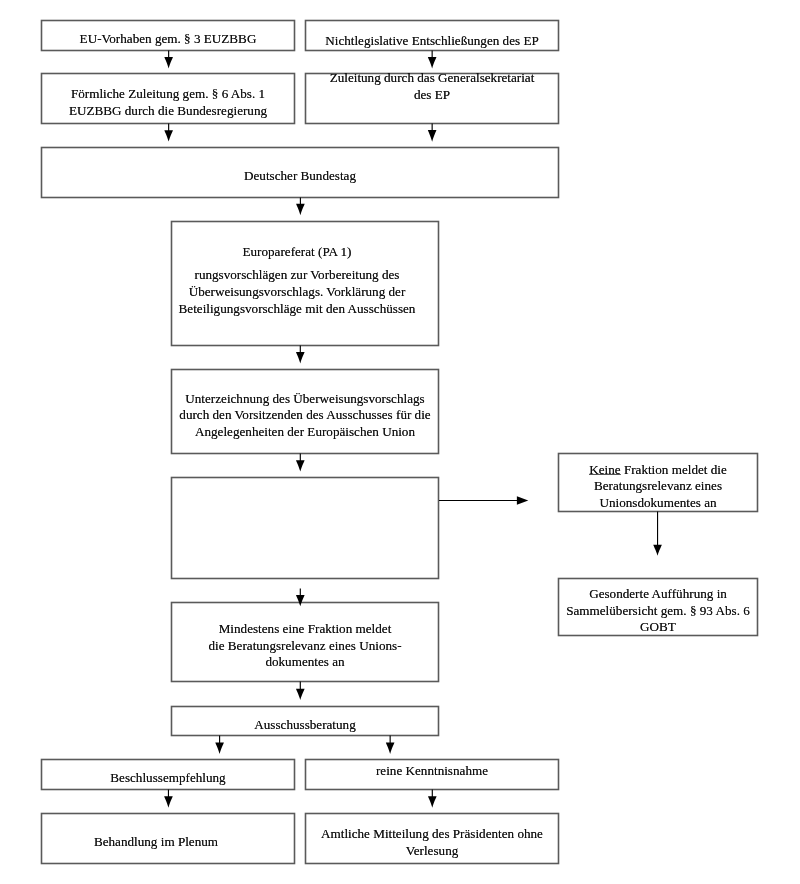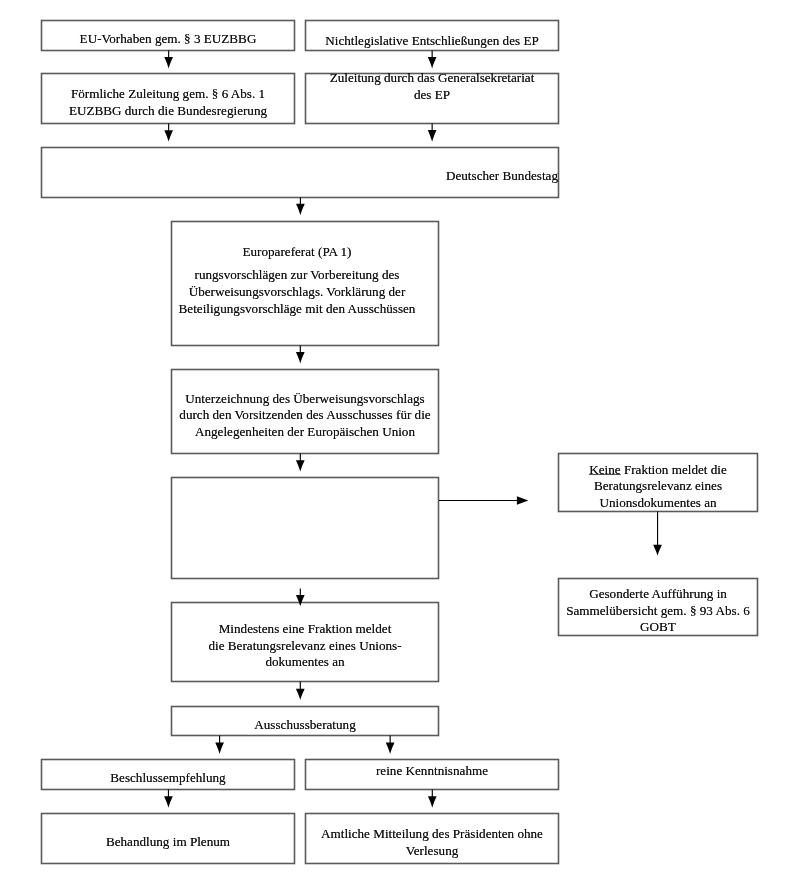--- a/index.html
+++ b/index.html
@@ -112,21 +112,21 @@
     <span class="ln">Nichtlegislative Entschließungen des EP</span>
   </div>
   <div class="box" style="left: 41px; top: 73px; width: 254px; height: 51px;">
     <span class="ln">Förmliche Zuleitung gem. § 6 Abs. 1</span>
     <span class="ln">EUZBBG durch die Bundesregierung</span>
   </div>
   <div class="box" style="left: 305px; top: 57px; width: 254px; height: 51px; border-radius: 17px;">
     <span class="ln">Zuleitung durch das Generalsekretariat</span>
     <span class="ln">des EP</span>
   </div>
-  <div class="box" style="left: 41px; top: 147px; width: 518px; height: 51px; align-items: flex-end;">
+  <div class="box" style="left: 41px; top: 147px; width: 518px; height: 51px;">
     <span class="ln">Deutscher Bundestag</span>
   </div>
   <div class="box" style="left: 163px; top: 221px; width: 268px; height: 111px;">
     <span class="title">Europareferat (PA 1)</span>
     <span class="ln">rungsvorschlägen zur Vorbereitung des</span>
     <span class="ln">Überweisungsvorschlags. Vorklärung der</span>
     <span class="ln">Beteiligungsvorschläge mit den Ausschüssen</span>
   </div>
   <div class="box" style="left: 171px; top: 369px; width: 268px; height: 85px;">
     <span class="ln">Unterzeichnung des Überweisungsvorschlags</span>
@@ -150,21 +150,21 @@
   </div>
   <div class="box" style="left: 171px; top: 706px; width: 268px; height: 30px;">
     <span class="ln">Ausschussberatung</span>
   </div>
   <div class="box" style="left: 41px; top: 759px; width: 254px; height: 31px;">
     <span class="ln">Beschlussempfehlung</span>
   </div>
   <div class="box" style="left: 305px; top: 759px; width: 254px; height: 17px;">
     <span class="ln">reine Kenntnisnahme</span>
   </div>
-  <div class="box" style="left: 41px; top: 813px; width: 254px; height: 51px;">
+  <div class="box" style="left: 29px; top: 813px; width: 254px; height: 51px;">
     <span class="ln">Behandlung im Plenum</span>
   </div>
   <div class="box" style="left: 305px; top: 813px; width: 254px; height: 51px;">
     <span class="ln">Amtliche Mitteilung des Präsidenten ohne</span>
     <span class="ln">Verlesung</span>
   </div>
 
 </div>
 
 </body></html>

